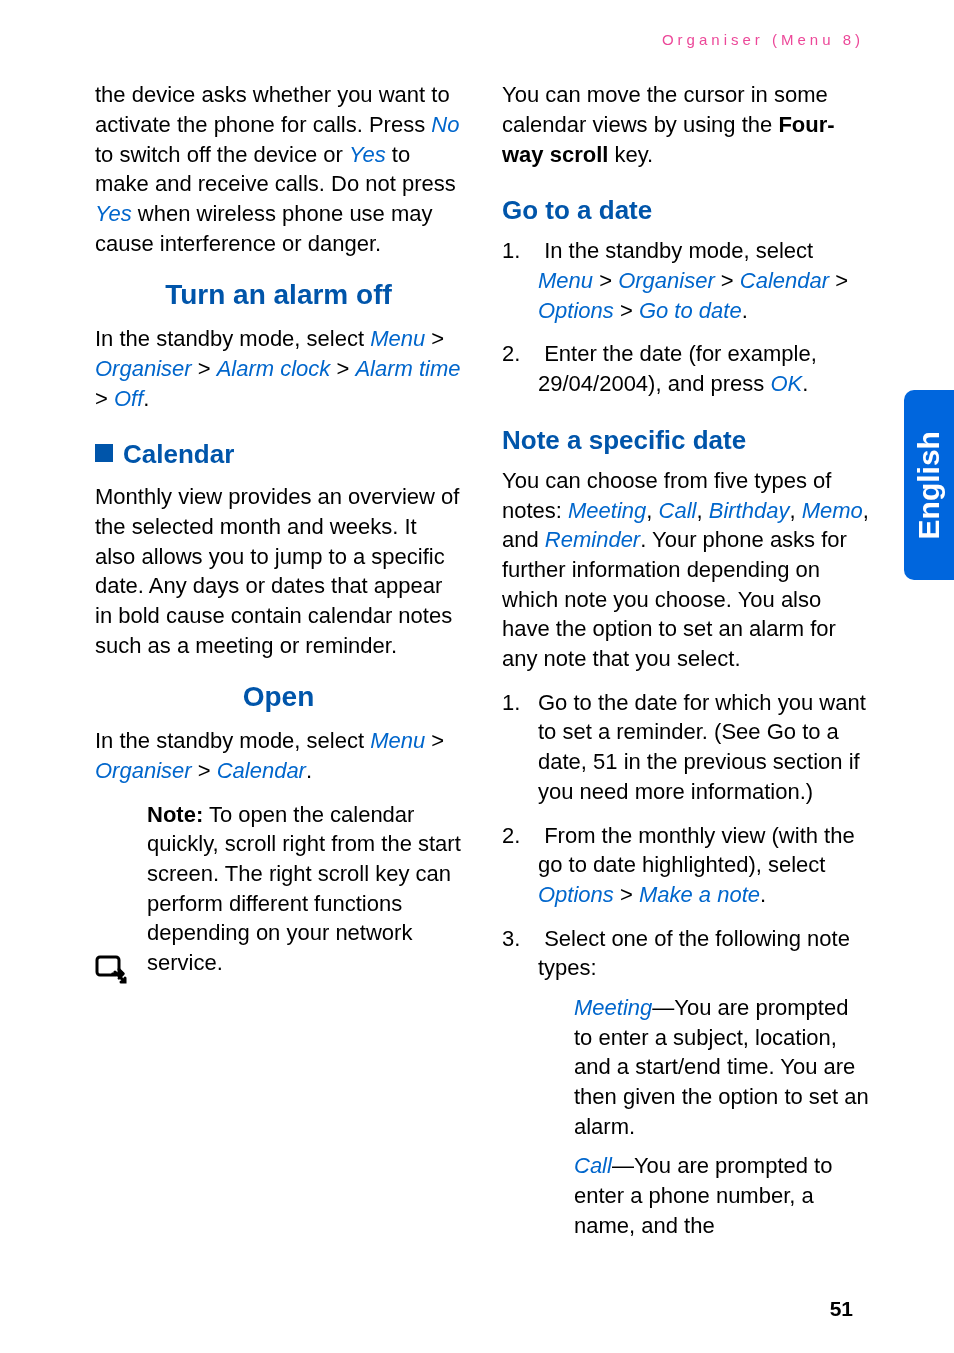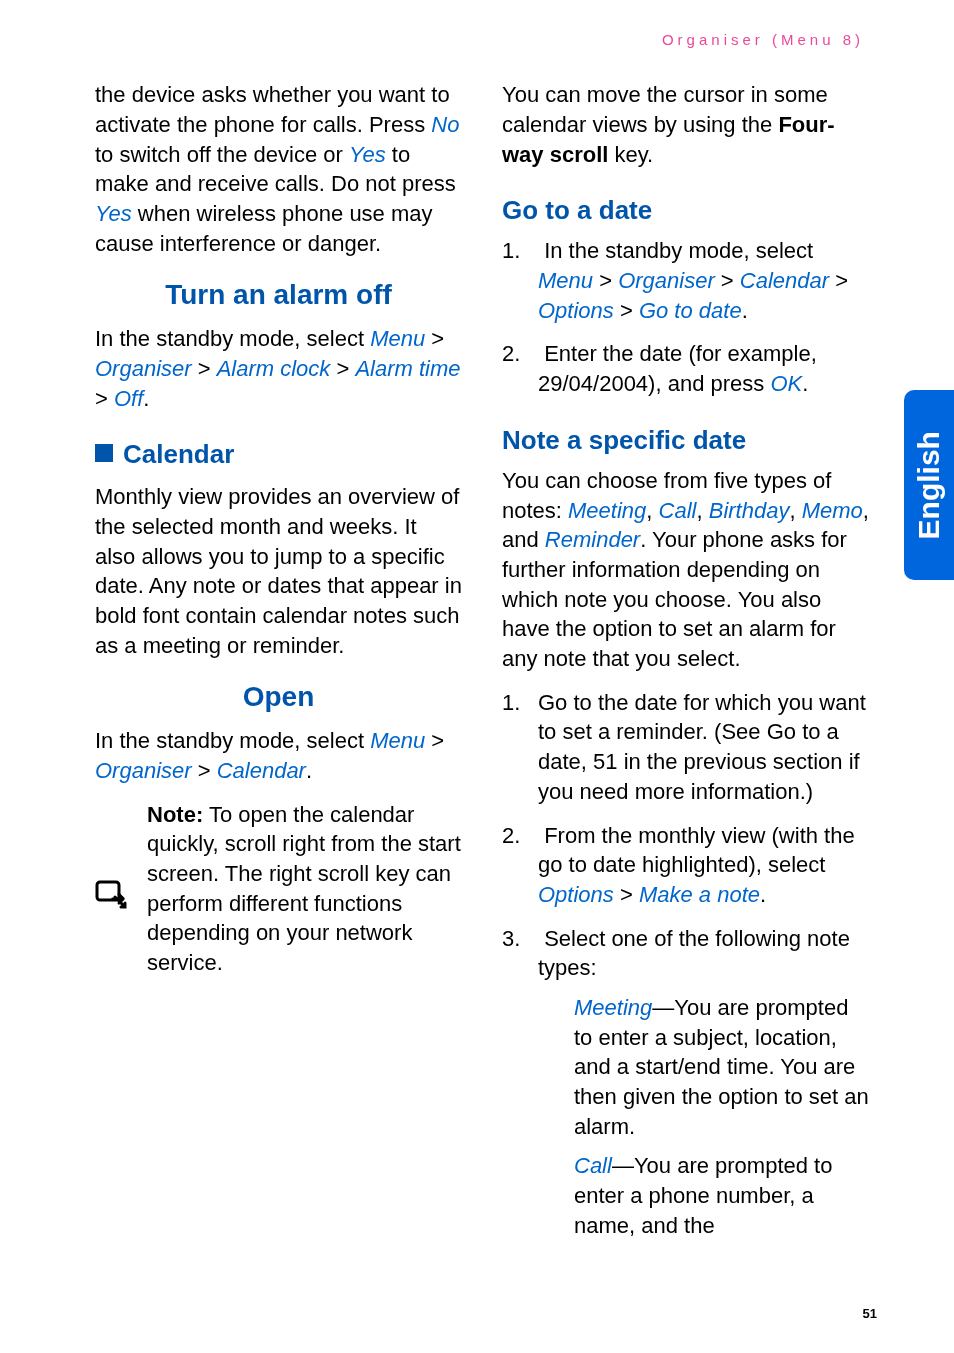--- a/index.html
+++ b/index.html
@@ -74,21 +74,21 @@
       height: 18px;
       background: #0055aa;
       margin-right: 10px;
       vertical-align: 1px;
     }
     .bold {
       font-weight: bold;
     }
     .note-block {
       display: flex;
-      align-items: center;
+      align-items: flex-end;
       gap: 14px;
       margin-bottom: 14px;
     }
     .note-icon {
       flex-shrink: 0;
       margin-top: 4px;
     }
     ol {
       list-style: none;
       padding-left: 0;
@@ -129,22 +129,22 @@
     .side-tab span {
       color: #fff;
       font-weight: bold;
       font-size: 30px;
       transform: rotate(-90deg);
       white-space: nowrap;
     }
     .page-number {
       position: absolute;
       bottom: 30px;
-      right: 77px;
-      font-size: 13px;
+      right: 101px;
+      font-size: 21px;
       font-weight: bold;
       text-align: right;
     }
   </style>
 </head>
 <body>
 
 <div class="header-text">Organiser (Menu 8)</div>
 
 <div class="columns">
@@ -155,21 +155,21 @@
 
     <div class="heading-blue-lg">Turn an alarm off</div>
     <p>
       <span>In the standby mode, select </span><span class="italic-blue">Menu</span><span> &gt; </span><span class="italic-blue">Organiser</span><span> &gt; </span><span class="italic-blue">Alarm clock</span><span> &gt; </span><span class="italic-blue">Alarm time</span><span> &gt; </span><span class="italic-blue">Off</span><span>.</span>
     </p>
 
     <div class="section-marker">
       <span class="square"></span><span>Calendar</span>
     </div>
 
-    <p>Monthly view provides an overview of the selected month and weeks. It also allows you to jump to a specific date. Any note or dates that appear in bold font contain calendar notes such as a meeting or reminder.</p>
+    <p>Monthly view provides an overview of the selected month and weeks. It also allows you to jump to a specific date. Any days or dates that appear in bold cause contain calendar notes such as a meeting or reminder.</p>
 
     <div class="heading-blue-lg">Open</div>
     <p>
       <span>In the standby mode, select </span><span class="italic-blue">Menu</span><span> &gt; </span><span class="italic-blue">Organiser</span><span> &gt; </span><span class="italic-blue">Calendar</span><span>.</span>
     </p>
 
     <div class="note-block">
       <div class="note-icon">
         <svg width="38" height="30" viewBox="0 0 38 30">
           <rect x="2" y="3" width="22" height="18" rx="3" fill="none" stroke="#000" stroke-width="3"></rect>

